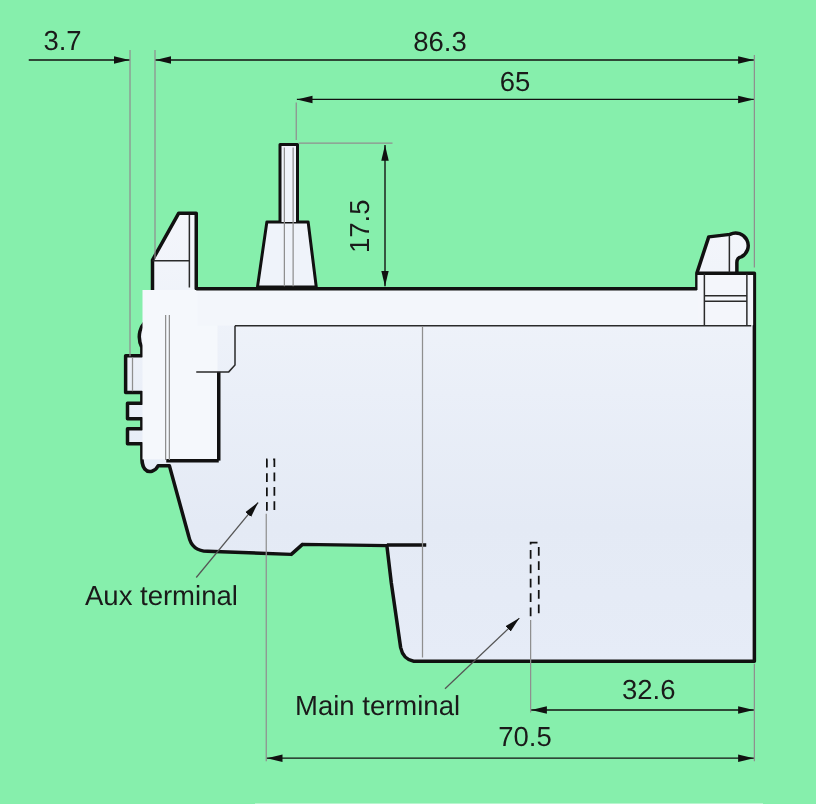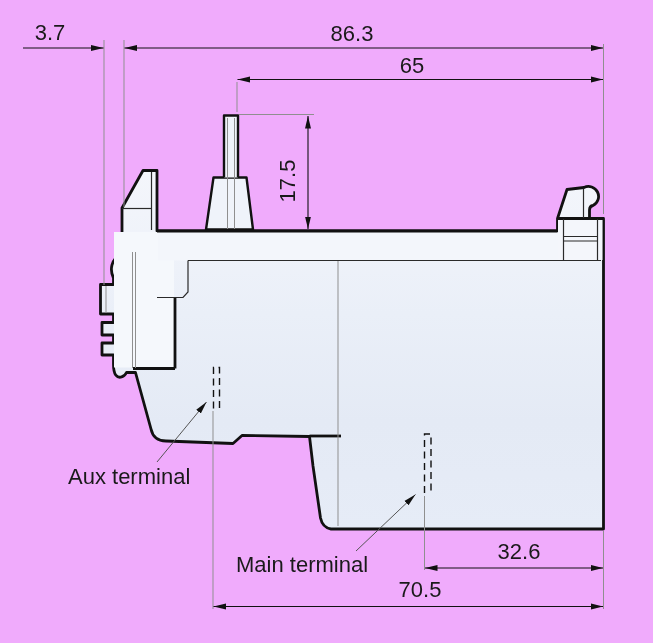--- a/index.html
+++ b/index.html
@@ -1,16 +1,16 @@
 <!DOCTYPE html>
 <html><head>
 <meta charset="utf-8">
 <style>
   html,body{margin:0;padding:0;background:#ffffff;}
-  .canvas{position:relative;width:653px;height:643px;background:#f0abfc;overflow:hidden;
+  .canvas{position:relative;width:653px;height:643px;background:#86efac;overflow:hidden;
           font-family:"Liberation Sans", sans-serif;}
   svg text{font-family:"Liberation Sans", sans-serif;font-size:22px;fill:#1a1a1a;}
   .outline{fill:url(#bodyFill);stroke:#111;stroke-width:2.8;stroke-linejoin:round;stroke-linecap:round;}
   .thick{stroke:#111;stroke-width:2.8;fill:none;stroke-linecap:butt;}
   .med{stroke:#111;stroke-width:2.4;stroke-linejoin:round;}
   .thin{stroke:#2a2a2a;stroke-width:1.2;fill:none;}
   .ext{stroke:#8f8f8f;stroke-width:1;fill:none;}
   .dim{stroke:#111;stroke-width:1.1;fill:none;}
   .leader{stroke:#555;stroke-width:1;fill:none;}
   .dashedT{stroke:#111;stroke-width:1.4;fill:none;stroke-dasharray:7 4.5;}

